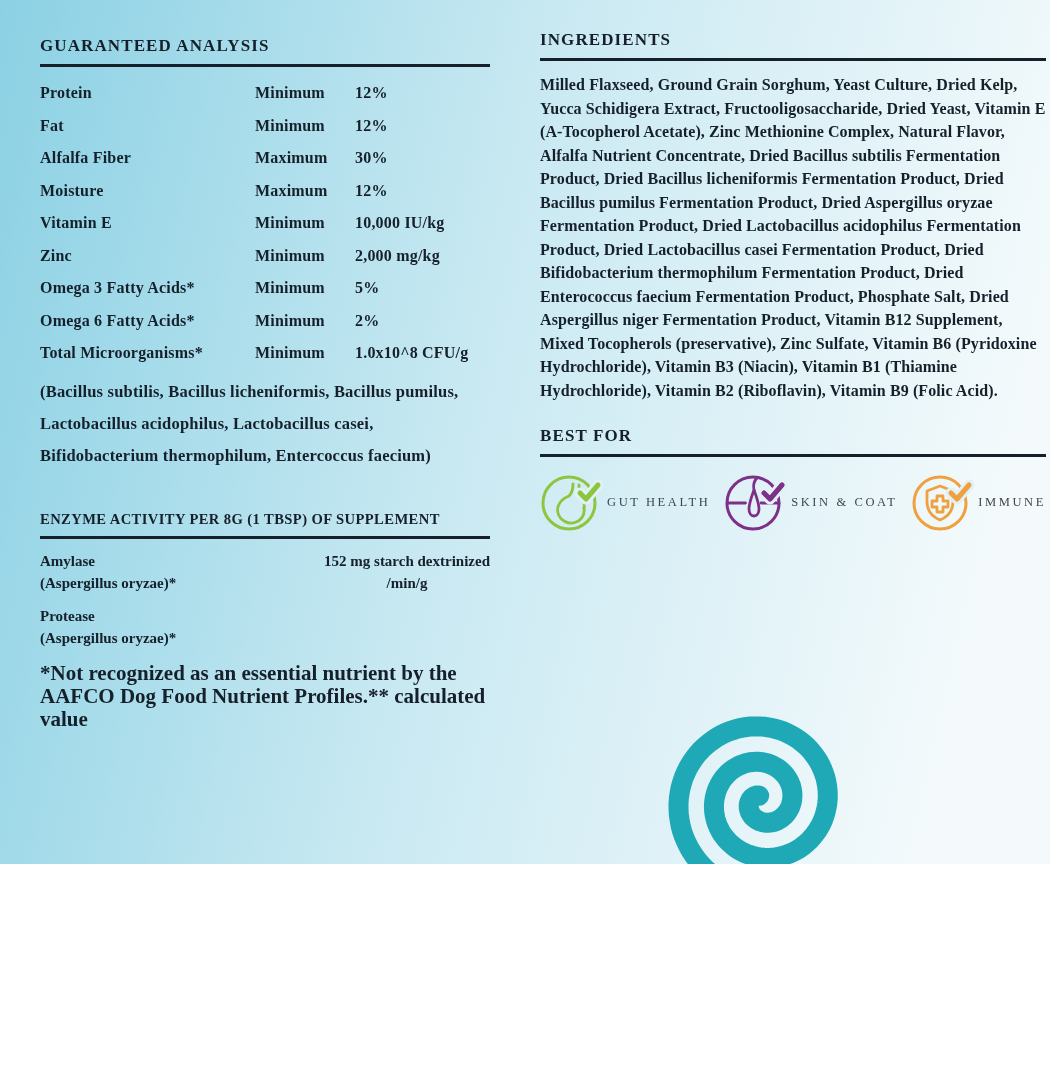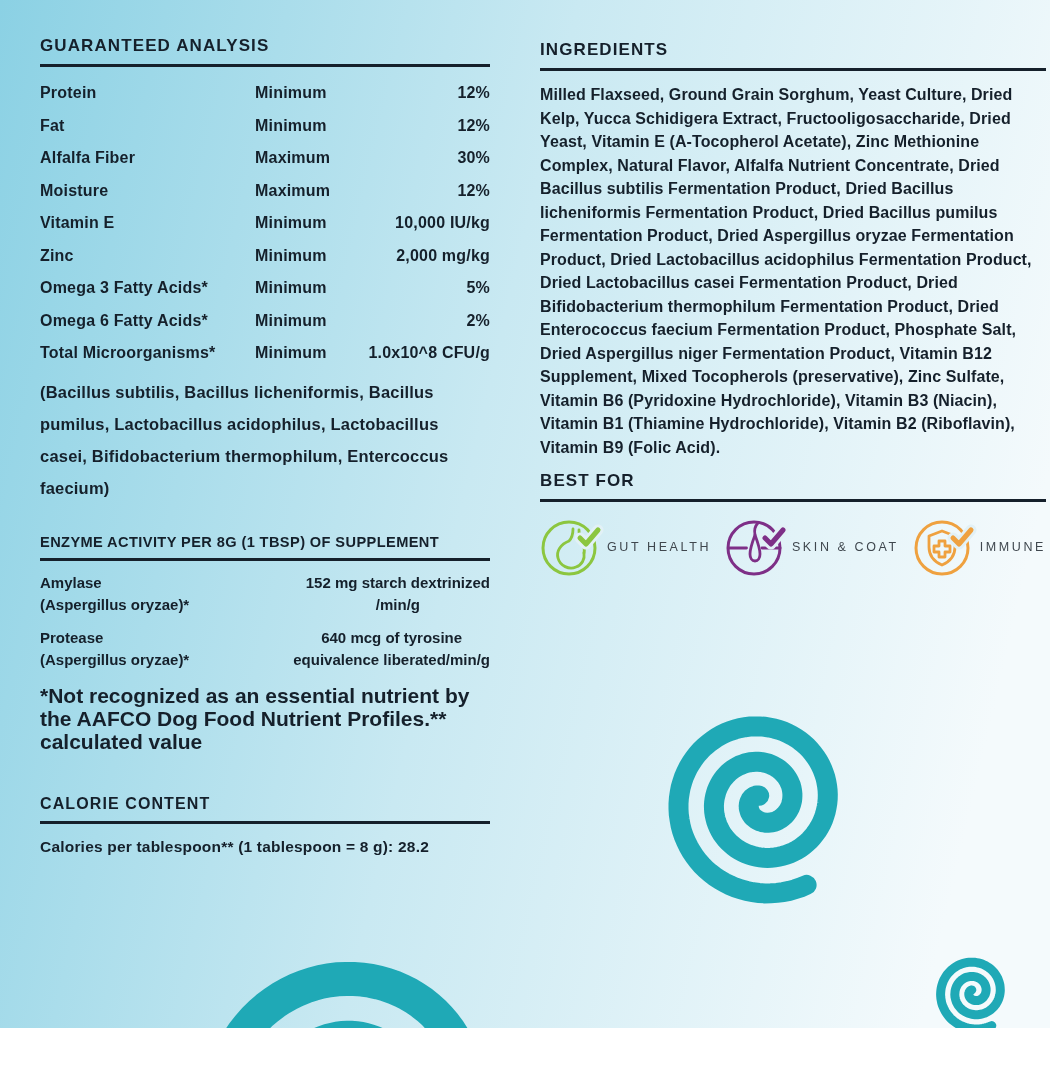--- a/index.html
+++ b/index.html
@@ -1,36 +1,36 @@
 <!DOCTYPE html>
 <html style="--bg_left: #8BD1E4; --bg_mid: #C9E9F2; --bg_right: #F4FAFC; --ink: #15202B; --spiral: #1FA9B6; --green: #8CC63F; --purple: #7E2F87; --orange: #EFA13F; --label: #3F474E; --halo: #E2F1F6;"><head>
 <meta charset="utf-8">
 <style>
   html,body{margin:0;padding:0;background:#fff}
-  .page{position:relative;width:1050px;height:1028px;overflow:hidden;
+  .page{position:relative;width:1050px;height:864px;overflow:hidden;
         background:linear-gradient(103deg,var(--bg_left) 0%,var(--bg_mid) 45%,var(--bg_right) 90%);
-        font-family:Liberation Sans, sans-serif;color:var(--ink)}
+        font-family:Liberation Serif, serif;color:var(--ink)}
   .col-left{position:absolute;left:40px;top:36px;width:450px}
-  .col-right{position:absolute;left:540px;top:40px;width:506px}
+  .col-right{position:absolute;left:540px;top:30px;width:506px}
   .sec{font-size:17px;font-weight:700;letter-spacing:1.1px;margin:0;white-space:nowrap}
   .sec-sm{font-size:14.6px;letter-spacing:.4px}
   .rule{height:3px;background:var(--ink);margin-top:8px}
   .ga-table{margin-top:16px}
   .ga-row{display:grid;grid-template-columns:215px 100px 1fr;font-size:16px;font-weight:700;
           letter-spacing:.2px;line-height:20px;margin-bottom:12.5px}
-  .ga-val{text-align:right;white-space:nowrap}
+  .ga-val{text-align:left;white-space:nowrap}
   .micro-note{margin-top:13px;font-size:16.5px;line-height:32px;font-weight:700;letter-spacing:.2px}
-  .enz-sec{margin-top:30px}
+  .enz-sec{margin-top:39px}
   .enz-row{display:flex;justify-content:space-between;margin-top:11px;font-size:15px;line-height:22px;font-weight:700}
   .enz-val{text-align:center;white-space:nowrap}
   .footnote{margin-top:13px;font-size:21px;line-height:23px;font-weight:700}
   .cal-sec{margin-top:42px}
   .cal-line{margin-top:14px;font-size:15.5px;font-weight:700;white-space:nowrap;letter-spacing:.2px}
   .ing-text{margin-top:12px;font-size:16px;line-height:23.5px;font-weight:700;letter-spacing:.1px}
-  .bf-sec{margin-top:12px}
+  .bf-sec{margin-top:24px}
   .bf-row{display:flex;align-items:center;justify-content:space-between;margin-top:13px}
   .bf-item{display:flex;align-items:center;gap:3px}
   .bf-label{font-size:12.5px;letter-spacing:2.6px;color:var(--label);white-space:nowrap}
   .icon .s{fill:none;stroke-linecap:round;stroke-linejoin:round;stroke-width:2.8}
   .icon .ring{stroke-width:3}
   .icon .chk{stroke-width:5}
   .icon .halo{fill:none;stroke:var(--halo);stroke-width:11;stroke-linecap:round;stroke-linejoin:round}
   .gut .s{stroke:var(--green)}
   .skin .s{stroke:var(--purple)}
   .immune .s{stroke:var(--orange)}
@@ -110,34 +110,25 @@
         <div class="enz-val">
           <div>152 mg starch dextrinized</div>
           <div>/min/g</div>
         </div>
       </div>
       <div class="enz-row">
         <div>
           <div>Protease</div>
           <div>(Aspergillus oryzae)*</div>
         </div>
-        <div class="enz-val">
-          <div>640 mcg of tyrosine</div>
-          <div>equivalence liberated/min/g</div>
-        </div>
       </div>
 
       <p class="footnote" style="margin:13px 0 0 0">*Not recognized as an essential nutrient by the AAFCO Dog Food Nutrient Profiles.** calculated value</p>
     </section>
 
-    <section class="cal-sec">
-      <h2 class="sec" style="font-size:16px">CALORIE CONTENT</h2>
-      <div class="rule"></div>
-      <div class="cal-line">Calories per tablespoon** (1 tablespoon = 8 g): 28.2</div>
-    </section>
   </div>
 
   <div class="col-right">
 
     <section>
       <h2 class="sec">INGREDIENTS</h2>
       <div class="rule"></div>
       <p class="ing-text" style="margin:12px 0 0 0">Milled Flaxseed, Ground Grain Sorghum, Yeast Culture, Dried Kelp, Yucca Schidigera Extract, Fructooligosaccharide, Dried Yeast, Vitamin E (A-Tocopherol Acetate), Zinc Methionine Complex, Natural Flavor, Alfalfa Nutrient Concentrate, Dried Bacillus subtilis Fermentation Product, Dried Bacillus licheniformis Fermentation Product, Dried Bacillus pumilus Fermentation Product, Dried Aspergillus oryzae Fermentation Product, Dried Lactobacillus acidophilus Fermentation Product, Dried Lactobacillus casei Fermentation Product, Dried Bifidobacterium thermophilum Fermentation Product, Dried Enterococcus faecium Fermentation Product, Phosphate Salt, Dried Aspergillus niger Fermentation Product, Vitamin B12 Supplement, Mixed Tocopherols (preservative), Zinc Sulfate, Vitamin B6 (Pyridoxine Hydrochloride), Vitamin B3 (Niacin), Vitamin B1 (Thiamine Hydrochloride), Vitamin B2 (Riboflavin), Vitamin B9 (Folic Acid).</p>
     </section>
 

